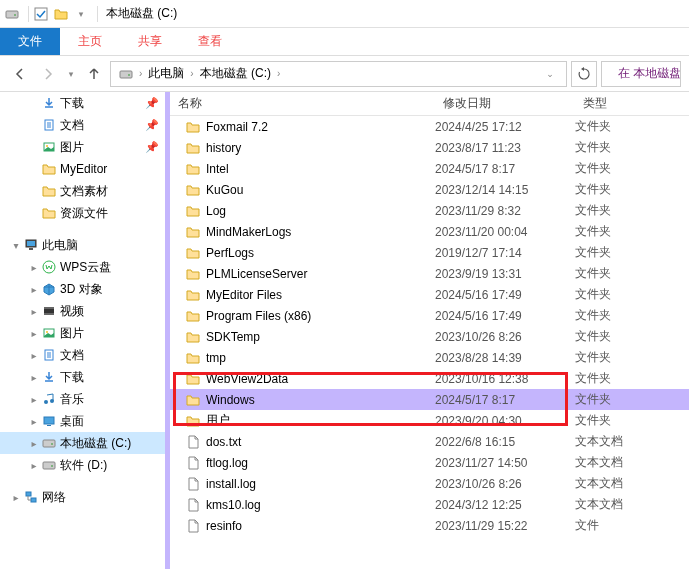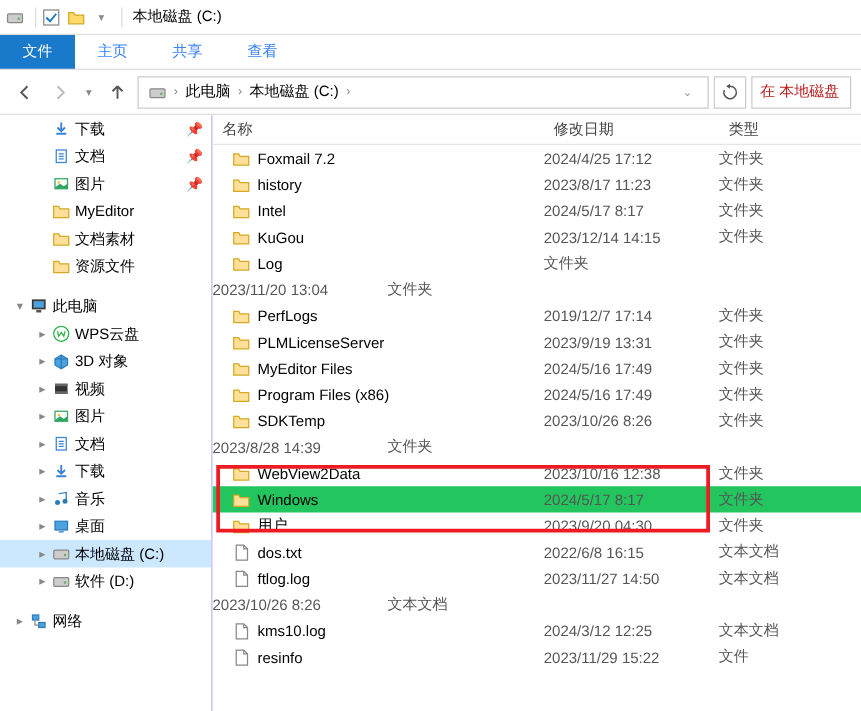--- a/index.html
+++ b/index.html
@@ -4,56 +4,56 @@
 <style>
 * { box-sizing: border-box; margin: 0; padding: 0; font-family: "Microsoft YaHei", "Segoe UI", sans-serif; font-size: 12px; }
 body { width: 689px; height: 569px; background: #fff; overflow: hidden; position: relative; }
 
 .titlebar { height: 28px; display: flex; align-items: center; padding: 0 4px; background: #fff; border-bottom: 1px solid #e0e0e0; }
 .titlebar .tb-icon { width: 16px; height: 16px; margin-right: 4px; display: flex; align-items: center; justify-content: center; }
 .titlebar .tb-sep { width: 1px; height: 16px; background: #ddd; margin: 0 4px; }
 .titlebar .folder-mini { color: #ffd96a; font-size: 14px; }
 
 .ribbon { height: 28px; display: flex; align-items: stretch; background: #fff; border-bottom: 1px solid #ddd; }
-.ribbon .tab { padding: 0 18px; display: flex; align-items: center; cursor: pointer; color: #3b82f6; }
+.ribbon .tab { padding: 0 18px; display: flex; align-items: center; cursor: pointer; color: #ef4444; }
 .ribbon .tab.file { background: #1979ca; color: #fff; }
 
 .navbar { height: 36px; display: flex; align-items: center; padding: 4px 8px; background: #fff; border-bottom: 1px solid #ddd; gap: 4px; }
 .nav-btn { width: 24px; height: 24px; display: flex; align-items: center; justify-content: center; color: #777; cursor: pointer; }
 .nav-btn.disabled { color: #bbb; }
 .breadcrumb { flex: 1; height: 26px; border: 1px solid #ccc; display: flex; align-items: center; padding: 0 4px; background: #fff; }
 .breadcrumb .bc-item { display: flex; align-items: center; padding: 0 4px; cursor: pointer; }
 .breadcrumb .bc-sep { color: #888; margin: 0 2px; font-size: 10px; }
 .refresh-box { width: 26px; height: 26px; border: 1px solid #ccc; display: flex; align-items: center; justify-content: center; cursor: pointer; }
-.search-box { width: 80px; height: 26px; border: 1px solid #ccc; display: flex; align-items: center; padding: 0 6px; color: #b91c1c; overflow: hidden; white-space: nowrap; }
+.search-box { width: 80px; height: 26px; border: 1px solid #ccc; display: flex; align-items: center; padding: 0 16px; color: #701a75; overflow: hidden; white-space: nowrap; }
 
 .body-area { display: flex; height: calc(569px - 28px - 28px - 36px); }
 
-.sidebar { width: 170px; border-right: 1px solid #c4b5fd; overflow-y: auto; position: relative; }
+.sidebar { width: 170px; border-right: 5px solid #c4b5fd; overflow-y: auto; position: relative; }
 .sidebar::-webkit-scrollbar { width: 14px; }
 .sidebar::-webkit-scrollbar-thumb { background: #c2c2c2; }
 .sidebar::-webkit-scrollbar-track { background: #f0f0f0; }
 .tree-item { display: flex; align-items: center; height: 22px; padding-left: 10px; cursor: pointer; position: relative; }
 .tree-item.selected { background: #cce8ff; }
 .tree-item .chev { width: 12px; display: inline-flex; justify-content: center; color: #888; font-size: 10px; }
 .tree-item .ti-icon { width: 18px; display: inline-flex; justify-content: center; margin-right: 2px; }
 .tree-item .pin { margin-left: auto; margin-right: 6px; color: #888; font-size: 11px; }
 .tree-item.depth1 { padding-left: 28px; }
 .tree-group-space { height: 10px; }
 
 .content { flex: 1; display: flex; flex-direction: column; overflow: hidden; }
 .col-header { display: flex; height: 24px; align-items: center; border-bottom: 1px solid #e5e5e5; color: #444; }
 .col-header .col { padding: 0 8px; border-right: 1px solid transparent; }
 .col-name { width: 265px; }
 .col-date { width: 140px; }
 .col-type { flex: 1; }
 
 .file-list { flex: 1; overflow-y: auto; position: relative; }
 .file-row { display: flex; align-items: center; height: 21px; cursor: pointer; }
-.file-row.selected { background: #22c55e; }
+.file-row.selected { background: #c4b5fd; }
 .file-row .cell-name { width: 265px; display: flex; align-items: center; padding-left: 14px; }
 .file-row .cell-date { width: 140px; color: #555; }
 .file-row .cell-type { flex: 1; color: #555; }
 .file-row .f-icon { width: 18px; display: inline-flex; justify-content: center; margin-right: 4px; }
 
 .red-highlight { position: absolute; border: 3px solid #ee1b22; pointer-events: none; }
 
 svg { display: block; }
 </style>
 </head>
@@ -382,24 +382,33 @@
         </div>
         <div class="file-row">
           <div class="cell-name">
             <span class="f-icon">
               <svg width="14" height="14">
                 <path d="M1 3 L5 3 L6 5 L13 5 L13 12 L1 12 Z" fill="#ffe09a" stroke="#d4a923"></path>
               </svg>
             </span>
             <span>Log</span>
           </div>
-          <div class="cell-type">文件夹</div>
-        </div>
-        <div class="file-row">
-          <div class="cell-date">2023/11/20 13:04</div>
+          <div class="cell-date">2023/11/29 8:32</div>
+          <div class="cell-type">文件夹</div>
+        </div>
+        <div class="file-row">
+          <div class="cell-name">
+            <span class="f-icon">
+              <svg width="14" height="14">
+                <path d="M1 3 L5 3 L6 5 L13 5 L13 12 L1 12 Z" fill="#ffe09a" stroke="#d4a923"></path>
+              </svg>
+            </span>
+            <span>MindMakerLogs</span>
+          </div>
+          <div class="cell-date">2023/11/20 00:04</div>
           <div class="cell-type">文件夹</div>
         </div>
         <div class="file-row">
           <div class="cell-name">
             <span class="f-icon">
               <svg width="14" height="14">
                 <path d="M1 3 L5 3 L6 5 L13 5 L13 12 L1 12 Z" fill="#ffe09a" stroke="#d4a923"></path>
               </svg>
             </span>
             <span>PerfLogs</span>
@@ -449,20 +458,28 @@
               <svg width="14" height="14">
                 <path d="M1 3 L5 3 L6 5 L13 5 L13 12 L1 12 Z" fill="#ffe09a" stroke="#d4a923"></path>
               </svg>
             </span>
             <span>SDKTemp</span>
           </div>
           <div class="cell-date">2023/10/26 8:26</div>
           <div class="cell-type">文件夹</div>
         </div>
         <div class="file-row">
+          <div class="cell-name">
+            <span class="f-icon">
+              <svg width="14" height="14">
+                <path d="M1 3 L5 3 L6 5 L13 5 L13 12 L1 12 Z" fill="#ffe09a" stroke="#d4a923"></path>
+              </svg>
+            </span>
+            <span>tmp</span>
+          </div>
           <div class="cell-date">2023/8/28 14:39</div>
           <div class="cell-type">文件夹</div>
         </div>
         <div class="file-row">
           <div class="cell-name">
             <span class="f-icon">
               <svg width="14" height="14">
                 <path d="M1 3 L5 3 L6 5 L13 5 L13 12 L1 12 Z" fill="#ffe09a" stroke="#d4a923"></path>
               </svg>
             </span>
@@ -515,20 +532,29 @@
                 <path d="M3 1 L9 1 L12 4 L12 13 L3 13 Z" fill="#fff" stroke="#888"></path>
                 <path d="M9 1 L9 4 L12 4" fill="none" stroke="#888"></path>
               </svg>
             </span>
             <span>ftlog.log</span>
           </div>
           <div class="cell-date">2023/11/27 14:50</div>
           <div class="cell-type">文本文档</div>
         </div>
         <div class="file-row">
+          <div class="cell-name">
+            <span class="f-icon">
+              <svg width="14" height="14">
+                <path d="M3 1 L9 1 L12 4 L12 13 L3 13 Z" fill="#fff" stroke="#888"></path>
+                <path d="M9 1 L9 4 L12 4" fill="none" stroke="#888"></path>
+              </svg>
+            </span>
+            <span>install.log</span>
+          </div>
           <div class="cell-date">2023/10/26 8:26</div>
           <div class="cell-type">文本文档</div>
         </div>
         <div class="file-row">
           <div class="cell-name">
             <span class="f-icon">
               <svg width="14" height="14">
                 <path d="M3 1 L9 1 L12 4 L12 13 L3 13 Z" fill="#fff" stroke="#888"></path>
                 <path d="M9 1 L9 4 L12 4" fill="none" stroke="#888"></path>
               </svg>

